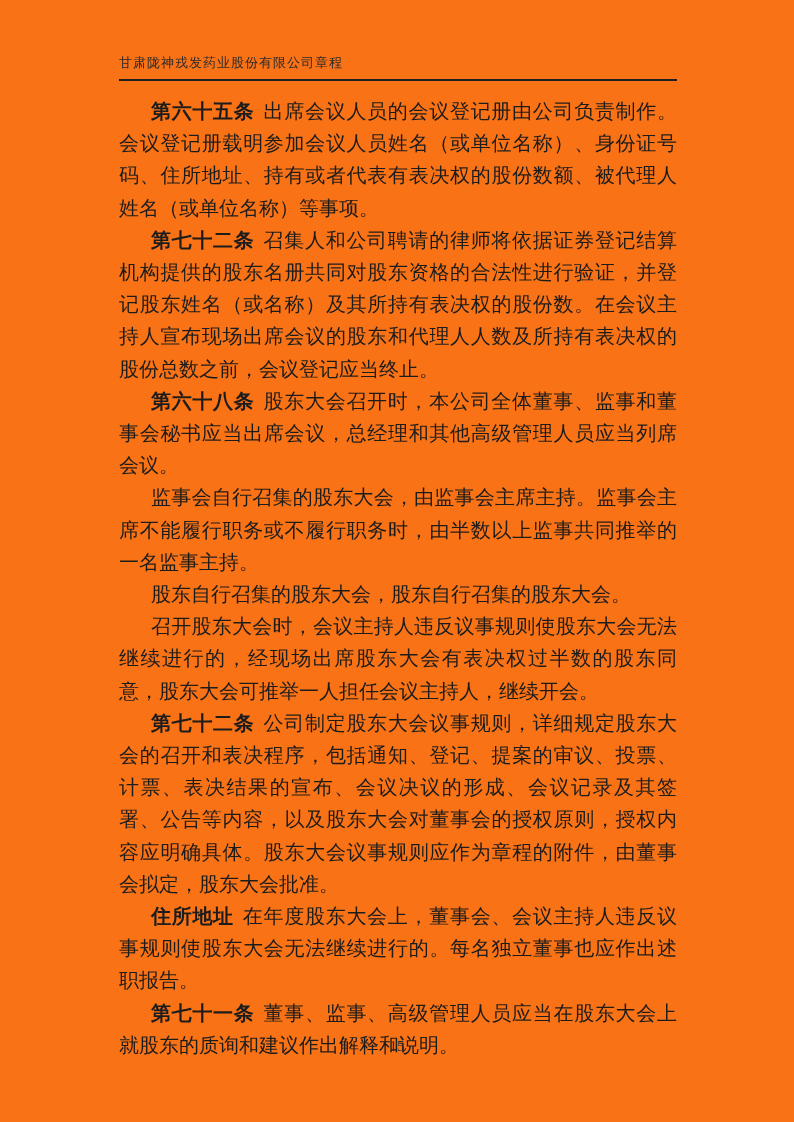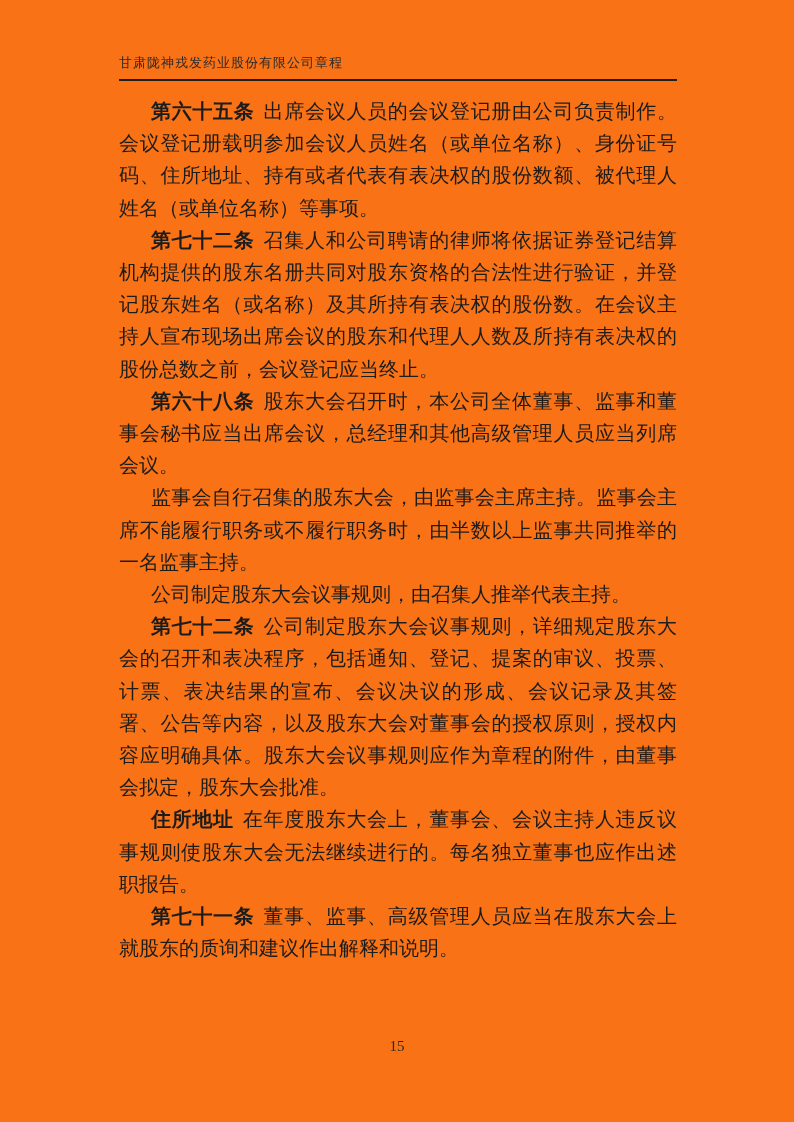--- a/index.html
+++ b/index.html
@@ -53,21 +53,22 @@
 
 <div class="page">
 
   <div class="page-header">甘肃陇神戎发药业股份有限公司章程</div>
 
   <div class="doc-body">
     <p class="para"><span class="term">第六十五条</span><span>出席会议人员的会议登记册由公司负责制作。会议登记册载明参加会议人员姓名（或单位名称）、身份证号码、住所地址、持有或者代表有表决权的股份数额、被代理人姓名（或单位名称）等事项。</span></p>
     <p class="para"><span class="term">第七十二条</span><span>召集人和公司聘请的律师将依据证券登记结算机构提供的股东名册共同对股东资格的合法性进行验证，并登记股东姓名（或名称）及其所持有表决权的股份数。在会议主持人宣布现场出席会议的股东和代理人人数及所持有表决权的股份总数之前，会议登记应当终止。</span></p>
     <p class="para"><span class="term">第六十八条</span><span>股东大会召开时，本公司全体董事、监事和董事会秘书应当出席会议，总经理和其他高级管理人员应当列席会议。</span></p>
     <p class="para"><span class="term"></span><span>监事会自行召集的股东大会，由监事会主席主持。监事会主席不能履行职务或不履行职务时，由半数以上监事共同推举的一名监事主持。</span></p>
-    <p class="para"><span class="term"></span><span>公司制定股东大会议事规则，由召集人推举代表主持。</span></p>
+    <p class="para"><span class="term"></span><span>股东自行召集的股东大会，股东自行召集的股东大会。</span></p>
+    <p class="para"><span class="term"></span><span>召开股东大会时，会议主持人违反议事规则使股东大会无法继续进行的，经现场出席股东大会有表决权过半数的股东同意，股东大会可推举一人担任会议主持人，继续开会。</span></p>
     <p class="para"><span class="term">第七十二条</span><span>公司制定股东大会议事规则，详细规定股东大会的召开和表决程序，包括通知、登记、提案的审议、投票、计票、表决结果的宣布、会议决议的形成、会议记录及其签署、公告等内容，以及股东大会对董事会的授权原则，授权内容应明确具体。股东大会议事规则应作为章程的附件，由董事会拟定，股东大会批准。</span></p>
     <p class="para"><span class="term">住所地址</span><span>在年度股东大会上，董事会、会议主持人违反议事规则使股东大会无法继续进行的。每名独立董事也应作出述职报告。</span></p>
     <p class="para"><span class="term">第七十一条</span><span>董事、监事、高级管理人员应当在股东大会上就股东的质询和建议作出解释和说明。</span></p>
   </div>
 
   <div class="page-footer">15</div>
 
 </div>
 
 </body></html>

